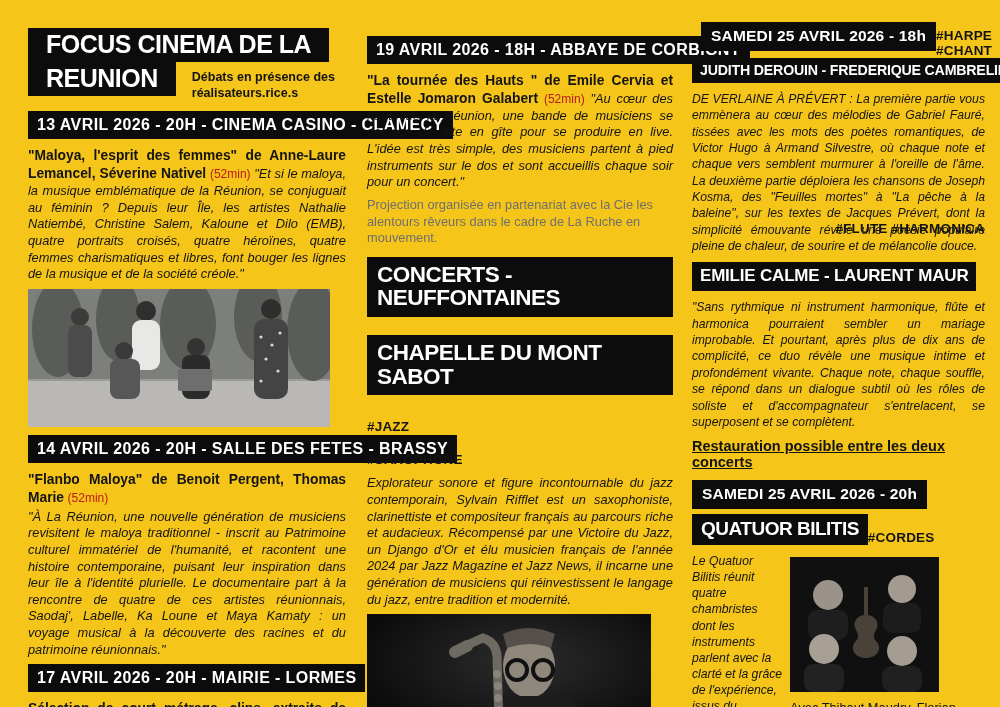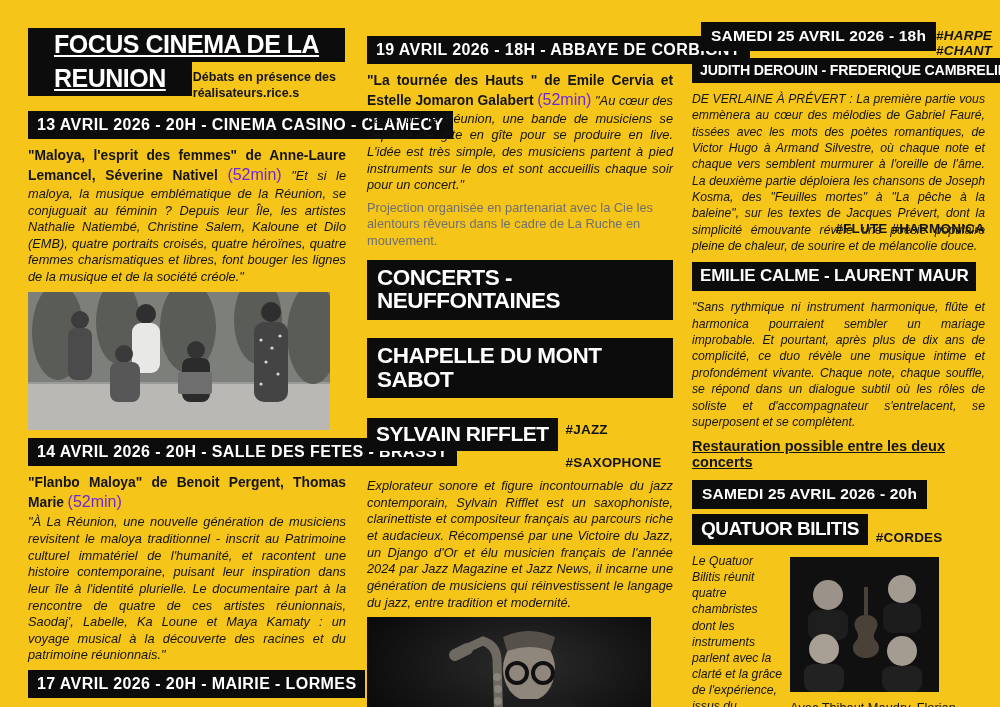--- a/index.html
+++ b/index.html
@@ -8,51 +8,51 @@
     background:#F6C51A; color:#141414;
     font-family:"Liberation Sans", sans-serif;
   }
   .col { position:absolute; }
   .col-left  { left:28px;  top:28px;  width:318px; }
   .col-mid   { left:367px; top:36px;  width:306px; }
   .col-right { left:692px; top:22px;  width:293px; }
 
   .bb { background:#0C0C0C; color:#FFFFFF; display:inline-block; font-weight:800; }
 
-  .bigtitle { font-size:25px; line-height:1.08; padding:3px 26px 4px; letter-spacing:-0.5px;text-decoration:underline; }
-  .titlerow2 { display:flex; align-items:flex-start; gap:1px; }
+  .bigtitle { font-size:25px; line-height:1.08; padding:3px 18px 4px; letter-spacing:-0.5px; }
+  .titlerow2 { display:flex; align-items:flex-start; gap:16px; }
   .subtitle { font-size:12.5px; line-height:1.25; font-weight:bold; padding-top:8px; }
 
   .datebar { font-size:16px; padding:5px 9px 5px; letter-spacing:0.4px; margin:0 0 8px 0; white-space:nowrap; }
   .mt  { margin-top:10px; }
   .mt2 { margin-top:13px; }
 
   .body-p { margin:0 0 6px 0; text-align:justify; font-size:12.8px; line-height:1.3; }
   .t-title { font-weight:bold; font-size:13.8px; }
-  .t-dur   { color:#6d28d9; font-size:16px; }
+  .t-dur   { color:#b91c1c; font-size:12px; }
   .t-quote { font-style:italic; font-weight:500; }
   .t-quote-block { display:block; font-style:italic; font-weight:500; margin-top:2px; }
   .note { color:#6F6F6F; font-size:12.8px; line-height:1.3; margin:2px 0 10px 0; font-weight:500; }
 
   .photo { display:block; margin:4px 0 8px 0; }
 
   .hugebar { font-size:22.5px; line-height:1.05; padding:6px 10px 7px; letter-spacing:-0.5px; margin-bottom:18px; }
   .artistbar { font-size:21px; padding:4px 9px 5px; letter-spacing:-0.5px; }
   .tags { font-weight:bold; font-size:13.5px; letter-spacing:0.2px; }
   .tagcol { display:flex; flex-direction:column; gap:18px; padding-top:4px; }
   .artistrow { display:flex; gap:8px; align-items:flex-start; margin:2px 0 8px 0; }
-  .artistrow2 { display:flex; gap:8px; align-items:flex-end; margin-bottom:8px; }
+  .artistrow2 { display:flex; align-items:flex-end; margin-bottom:8px; }
 
   .datebar-lg { font-size:15.5px; padding:5px 10px 6px; letter-spacing:0.2px; margin-bottom:5px; }
   .namebar { font-size:14.2px; padding:4px 8px 5px; letter-spacing:-0.2px; margin-bottom:6px; white-space:nowrap; }
   .right-p { position:relative; margin:2px 0 8px 0; text-align:justify; font-style:italic; font-weight:500; font-size:12.2px; line-height:1.34; }
   .tags-abs { position:absolute; right:0; bottom:16px; font-style:normal; }
   .restau { font-weight:bold; font-size:14.5px; text-decoration:underline; margin:4px 0 10px 0; }
   .toprow { display:flex; justify-content:space-between; align-items:flex-start;padding-left:9px; }
-  .toprow .tags { padding-top:6px;font-style:italic; }
+  .toprow .tags { padding-top:6px; }
   .bilitis-flex { display:flex; gap:8px; margin:4px 0 6px 0; }
   .bilitis-text { width:136px; font-style:italic; font-weight:500; font-size:12.2px; line-height:1.32; }
   .caption { font-size:12.8px; line-height:1.25; font-weight:500; margin-top:6px; }
 </style>
 </head>
 <body>
 
 <div class="col col-left">
   <div>
     <span class="bb bigtitle">FOCUS CINEMA DE LA</span>
@@ -129,21 +129,20 @@
   </p>
   <p class="note">Projection organisée en partenariat avec la Cie les alentours rêveurs dans le cadre de La Ruche en mouvement.</p>
 
   <div>
     <span class="bb hugebar">CONCERTS - NEUFFONTAINES</span><br>
     <span class="bb hugebar">CHAPELLE DU MONT SABOT</span>
   </div>
 
 
   <div class="artistrow">
-    <span class="bb artistbar">SYLVAIN RIFFLET</span>
     <span class="tagcol">
       <span class="tags">#JAZZ</span>
       <span class="tags">#SAXOPHONE</span>
     </span>
   </div>
   <p class="body-p t-quote">Explorateur sonore et figure incontournable du jazz contemporain, Sylvain Rifflet est un saxophoniste, clarinettiste et compositeur français au parcours riche et audacieux. Récompensé par une Victoire du Jazz, un Django d'Or et élu musicien français de l'année 2024 par Jazz Magazine et Jazz News, il incarne une génération de musiciens qui réinvestissent le langage du jazz, entre tradition et modernité.</p>
 
   <svg class="photo" width="284" height="135" viewBox="0 0 284 135">
     <rect width="284" height="135" fill="#0b0b0b"></rect>
     <radialGradient id="glow" cx="0.55" cy="0.35" r="0.6">

